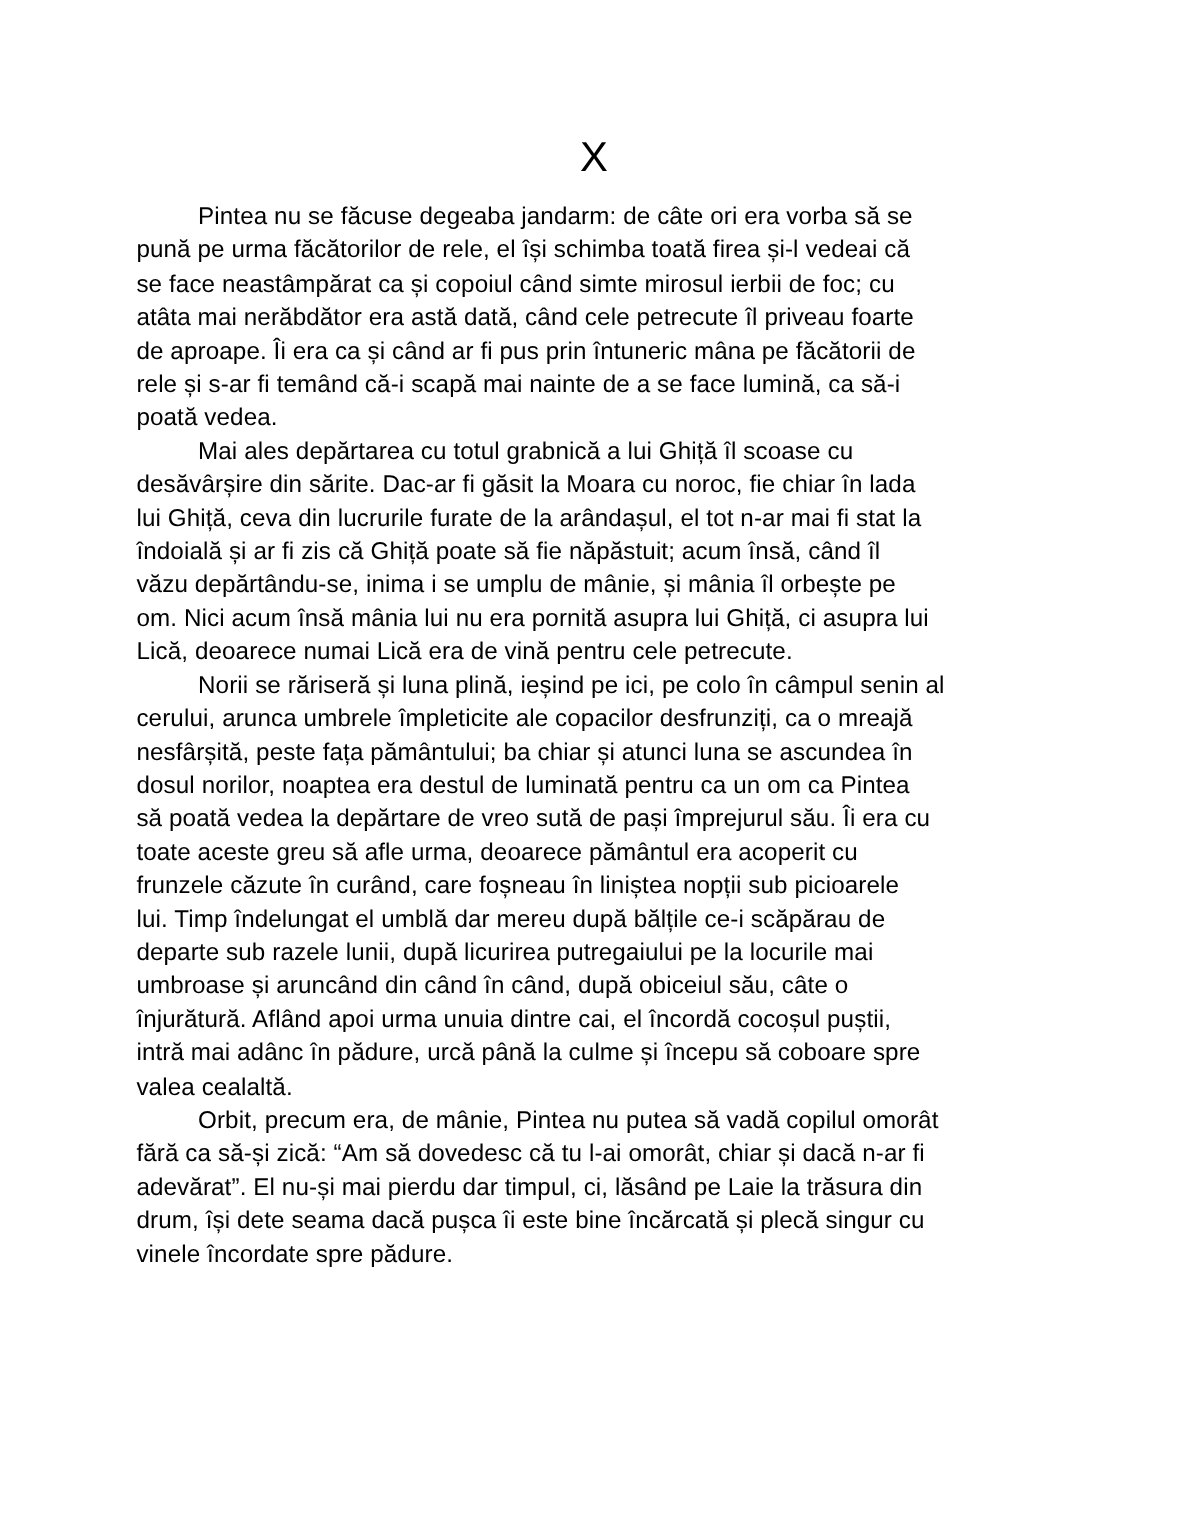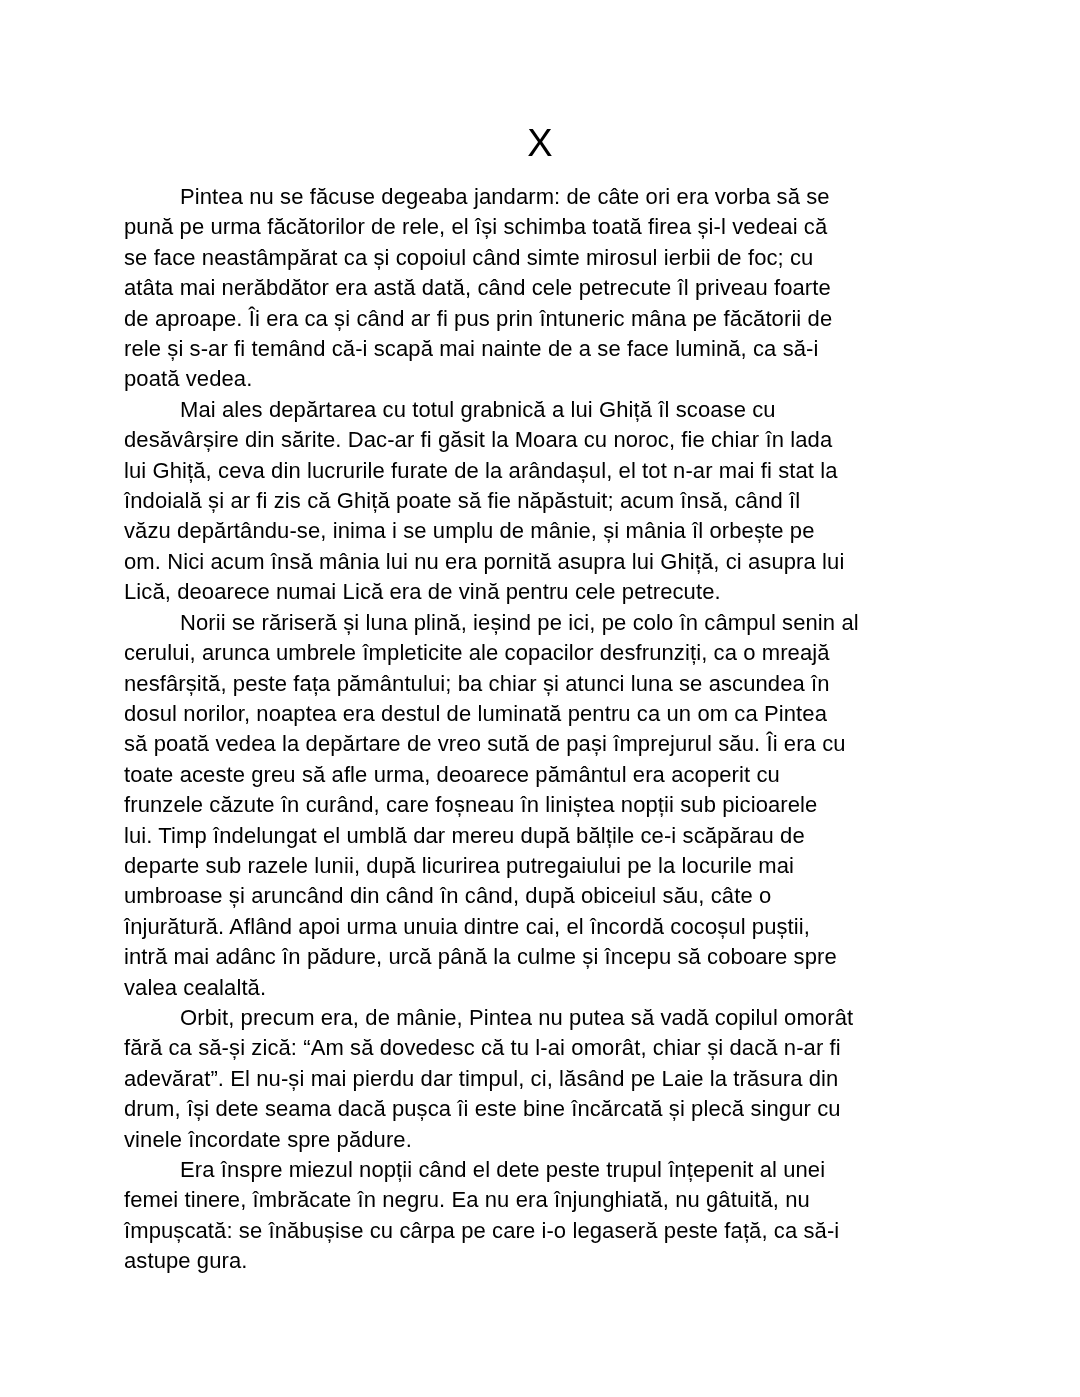--- a/index.html
+++ b/index.html
@@ -72,18 +72,14 @@
 departe sub razele lunii, după licurirea putregaiului pe la locurile mai
 umbroase și aruncând din când în când, după obiceiul său, câte o
 înjurătură. Aflând apoi urma unuia dintre cai, el încordă cocoșul puștii,
 intră mai adânc în pădure, urcă până la culme și începu să coboare spre
 valea cealaltă.</p>
     <p class="para">Orbit, precum era, de mânie, Pintea nu putea să vadă copilul omorât
 fără ca să-și zică: “Am să dovedesc că tu l-ai omorât, chiar și dacă n-ar fi
 adevărat”. El nu-și mai pierdu dar timpul, ci, lăsând pe Laie la trăsura din
 drum, își dete seama dacă pușca îi este bine încărcată și plecă singur cu
 vinele încordate spre pădure.</p>
-    <p class="para">Era înspre miezul nopții când el dete peste trupul înțepenit al unei
-femei tinere, îmbrăcate în negru. Ea nu era înjunghiată, nu gâtuită, nu
-împușcată: se înăbușise cu cârpa pe care i-o legaseră peste față, ca să-i
-astupe gura.</p>
   </div>
 </div>
 
 </body></html>

